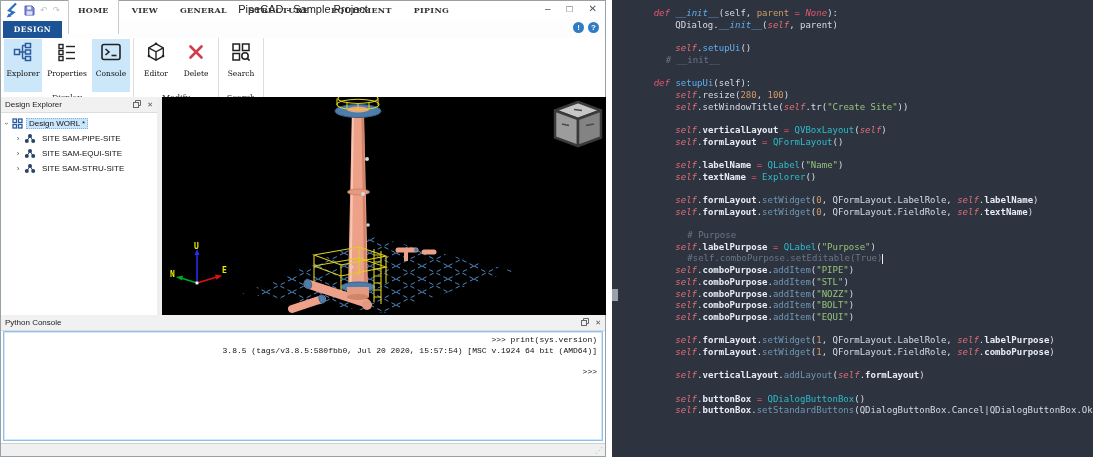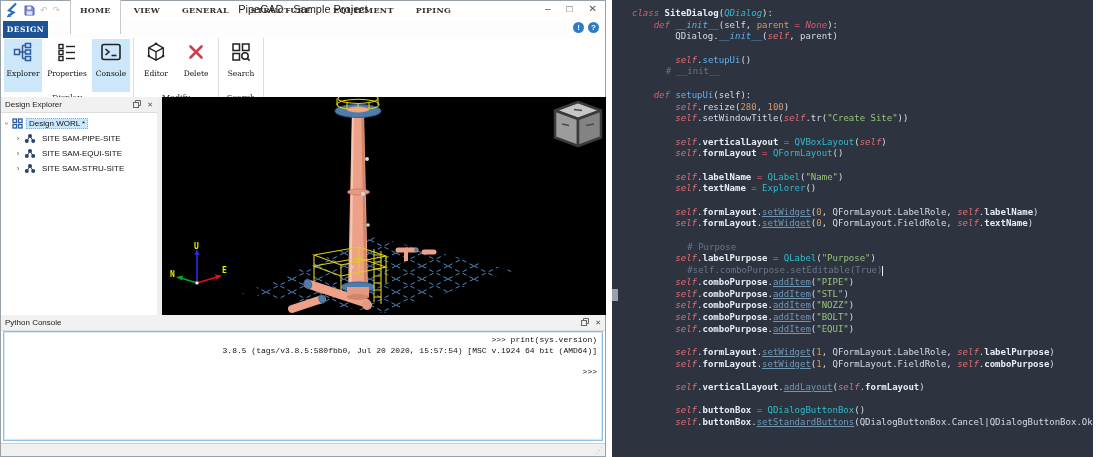--- a/index.html
+++ b/index.html
@@ -8,21 +8,21 @@
   
   .cad-window{position:absolute;left:0;top:0;width:604px;height:455px;border:1px solid #98a0a8;background:#fff;}
   .titlebar{position:absolute;left:0;top:0;width:100%;height:18px;background:#fff;}
   .titlebar .qat{position:absolute;left:3px;top:1px;display:flex;align-items:center;gap:5px;}
   .win-title{position:absolute;left:50%;top:2px;transform:translateX(-50%);font-size:11px;font-weight:normal;color:#222;white-space:nowrap;}
   .win-controls{position:absolute;right:8px;top:1px;display:flex;gap:16px;color:#555;font-size:10px;line-height:14px;}
   .win-controls span{cursor:default;}
   .undo-redo{color:#c3c3c3;font-size:9px;}
 
   .tabrow{position:absolute;left:0;top:18px;width:100%;height:19px;background:#fdfdfd;display:flex;align-items:flex-end;}
-  .design-btn{margin:1px 20px 0 2px;width:45px;height:17px;background:#1c5394;color:#fff;font-family:"DejaVu Serif",serif;font-size:7.5px;font-weight:bold;display:flex;align-items:center;justify-content:center;letter-spacing:.5px;}
+  .design-btn{margin:1px 4px 0 2px;width:59px;height:17px;background:#1c5394;color:#fff;font-family:"DejaVu Serif",serif;font-size:7.5px;font-weight:bold;display:flex;align-items:center;justify-content:center;letter-spacing:.5px;}
   .tab{height:16px;padding:16px 9px;margin:4px 2px;font-family:"DejaVu Serif",serif;font-size:8px;font-weight:bold;color:#333;display:flex;align-items:center;letter-spacing:.3px;}
   .tab.active{background:#fff;border:1px solid #c9c9c9;border-bottom:none;}
   .help-btns{position:absolute;right:6px;top:21px;display:flex;gap:4px;}
   .circle-btn{width:11px;height:11px;border-radius:50%;background:#2e7cc3;color:#fff;font-size:8px;font-weight:bold;display:flex;align-items:center;justify-content:center;line-height:1;}
 
   .ribbon{position:absolute;left:0;top:37px;width:100%;height:59px;background:#fff;border-bottom:1px solid #d5d5d5;display:flex;}
   .rgroup{display:flex;flex-direction:column;border-right:1px solid #ddd;padding:0 2px;}
   .rtiles{display:flex;flex:1;justify-content:space-between;}
   .rtile{width:38px;height:50px;margin:1px;display:flex;flex-direction:column;align-items:center;justify-content:flex-start;padding-top:3px;}
   .rtile.wide{width:46px;}
@@ -62,21 +62,21 @@
   .t-c{color:#eaeef4;font-weight:bold;}
   .t-q{color:#2ebccb;font-style:italic;}
   .t-Q{color:#2ebccb;}
   .t-f{color:#61afef;font-style:italic;}
   .t-F{color:#61afef;}
   .t-s{color:#e06c75;font-style:italic;}
   .t-p{color:#d19a66;}
   .t-n{color:#d19a66;}
   .t-g{color:#98c379;}
   .t-w{color:#6b7687;margin-left:12px;}
-  .t-m{color:#6f96b3;text-decoration:underline;text-align:center;}
+  .t-m{color:#6f96b3;text-align:center;}
   .t-x{color:#d6dce6;}
   .t-a{color:#e8ecf4;font-weight:bold;}
   .t-o{color:#e3566a;}
   .t-caret{display:inline-block;width:0;border-left:1px solid #eee;height:10px;vertical-align:middle;}
   .margin-marker{position:absolute;left:0;top:289px;width:6px;height:12px;background:#9aa1ad;}
 </style>
 </head>
 <body>
 
 <div class="cad-window">
@@ -376,21 +376,20 @@
     </div>
   </div>
 
   <div class="statusbar">
     <span class="grip">⋰</span>
   </div>
 </div>
 
 <div class="code-window">
   <div class="code-area">
-      <div class="cl"><span class="t-k">class </span><span class="t-c">SiteDialog</span><span class="t-x">(</span><span class="t-q">QDialog</span><span class="t-x">):</span></div>
       <div class="cl"><span class="t-x">    </span><span class="t-k">def </span><span class="t-f">__init__</span><span class="t-x">(self, </span><span class="t-p">parent</span><span class="t-x"> </span><span class="t-o">=</span><span class="t-x"> </span><span class="t-k">None</span><span class="t-x">):</span></div>
       <div class="cl"><span class="t-x">        QDialog.</span><span class="t-f">__init__</span><span class="t-x">(</span><span class="t-s">self</span><span class="t-x">, parent)</span></div>
       <div class="cl">&nbsp;</div>
       <div class="cl"><span class="t-x">        </span><span class="t-s">self</span><span class="t-x">.</span><span class="t-F">setupUi</span><span class="t-x">()</span></div>
       <div class="cl"><span class="t-x">    </span><span class="t-w"># __init__</span></div>
       <div class="cl">&nbsp;</div>
       <div class="cl"><span class="t-x">    </span><span class="t-k">def </span><span class="t-F">setupUi</span><span class="t-x">(self):</span></div>
       <div class="cl"><span class="t-x">        </span><span class="t-s">self</span><span class="t-x">.resize(</span><span class="t-n">280</span><span class="t-x">, </span><span class="t-n">100</span><span class="t-x">)</span></div>
       <div class="cl"><span class="t-x">        </span><span class="t-s">self</span><span class="t-x">.setWindowTitle(</span><span class="t-s">self</span><span class="t-x">.tr(</span><span class="t-g">"Create Site"</span><span class="t-x">))</span></div>
       <div class="cl">&nbsp;</div>

